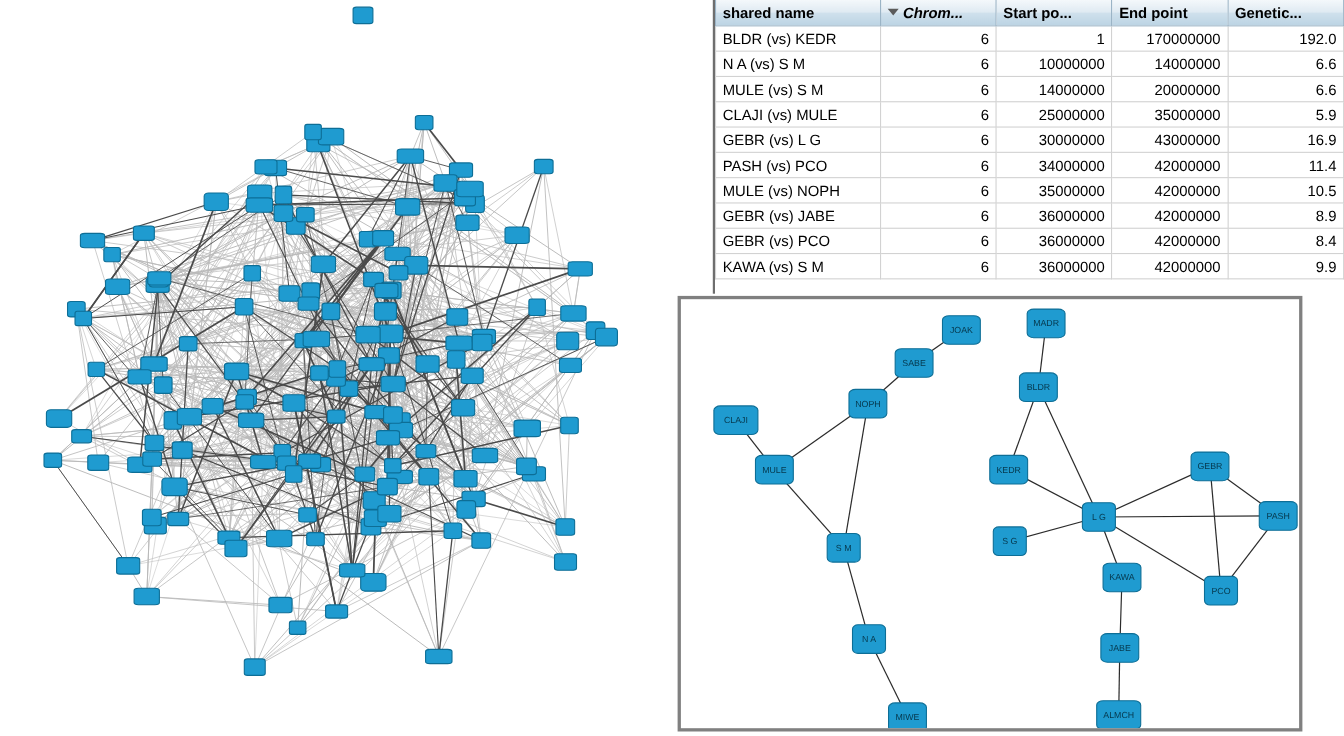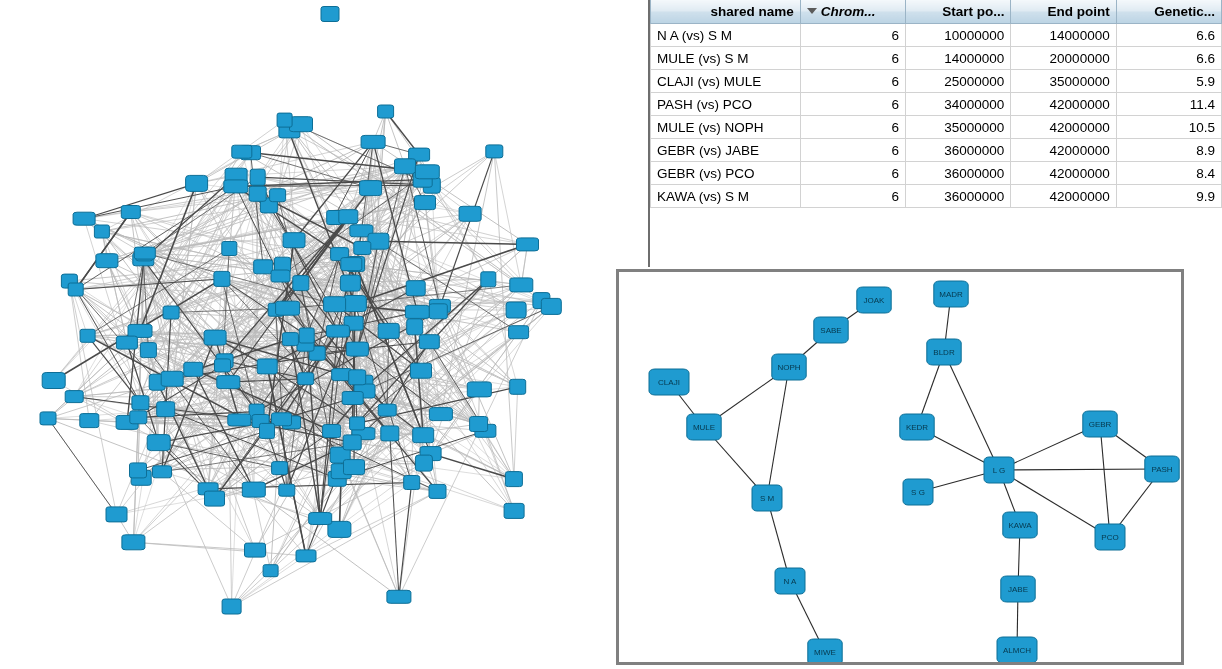--- a/index.html
+++ b/index.html
@@ -59,21 +59,21 @@
     font-weight: bold;
     font-size: 13.5px;
     padding: 0 6px;
     text-align: center;
     white-space: nowrap;
     overflow: hidden;
   }
   table.datatable th .hdr-inner {
     display: flex;
     align-items: center;
-    justify-content: flex-end;
+    justify-content: flex-start;
     gap: 4px;
   }
   table.datatable th.filtered .hdr-inner { justify-content: flex-start; font-style: italic; }
   .filter-icon {
     display: inline-block;
     width: 10px;
     height: 10px;
     position: relative;
     flex: 0 0 auto;
   }
@@ -1551,39 +1551,53 @@
             </th>
             <th>
               <div class="hdr-inner">
                 <span>Genetic...</span>
               </div>
             </th>
           </tr>
       </thead>
       <tbody id="table-body">
           <tr>
+            <td class="txt">BLDR (vs) KEDR</td>
+            <td class="num">6</td>
+            <td class="num">1</td>
+            <td class="num">170000000</td>
+            <td class="num">192.0</td>
+          </tr>
+          <tr>
             <td class="txt">N A (vs) S M</td>
             <td class="num">6</td>
             <td class="num">10000000</td>
             <td class="num">14000000</td>
             <td class="num">6.6</td>
           </tr>
           <tr>
             <td class="txt">MULE (vs) S M</td>
             <td class="num">6</td>
             <td class="num">14000000</td>
             <td class="num">20000000</td>
             <td class="num">6.6</td>
           </tr>
           <tr>
             <td class="txt">CLAJI (vs) MULE</td>
             <td class="num">6</td>
             <td class="num">25000000</td>
             <td class="num">35000000</td>
             <td class="num">5.9</td>
+          </tr>
+          <tr>
+            <td class="txt">GEBR (vs) L G</td>
+            <td class="num">6</td>
+            <td class="num">30000000</td>
+            <td class="num">43000000</td>
+            <td class="num">16.9</td>
           </tr>
           <tr>
             <td class="txt">PASH (vs) PCO</td>
             <td class="num">6</td>
             <td class="num">34000000</td>
             <td class="num">42000000</td>
             <td class="num">11.4</td>
           </tr>
           <tr>
             <td class="txt">MULE (vs) NOPH</td>

